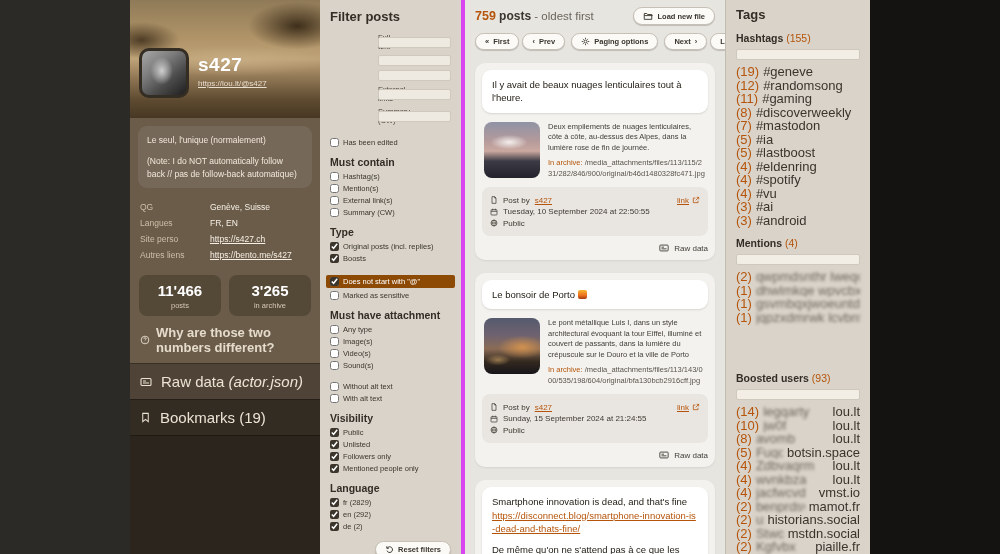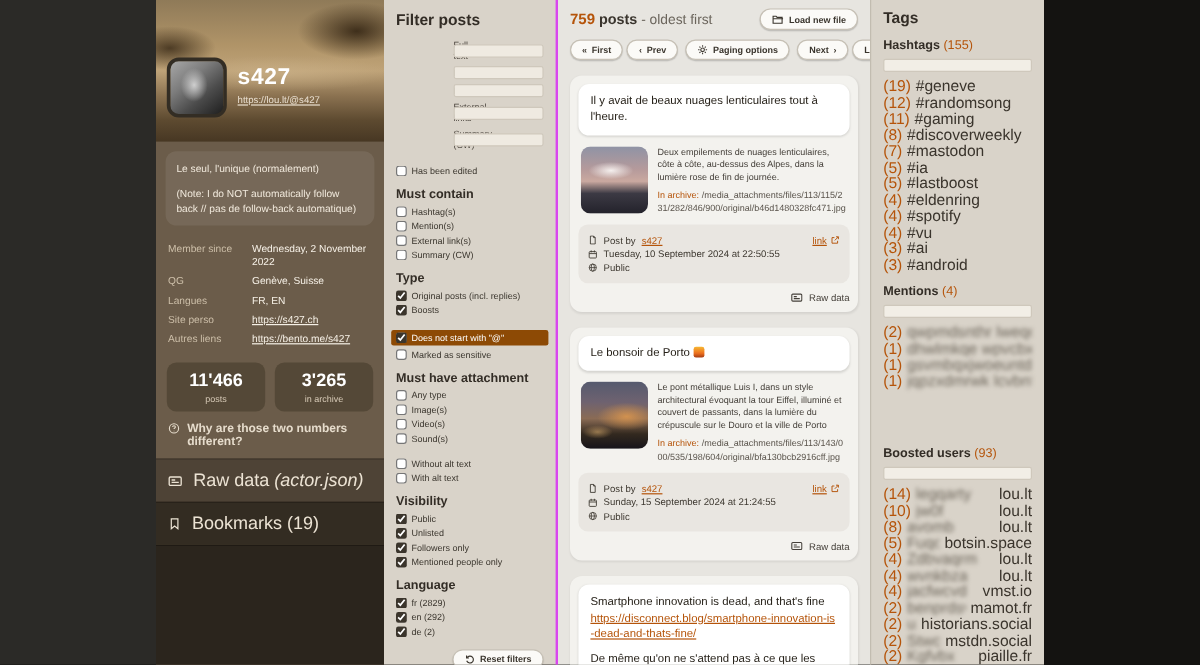--- a/index.html
+++ b/index.html
@@ -31,32 +31,32 @@
   .bio p + p { margin-top:9px; }
   .fields { margin:7px 10px 0; }
   .frow { display:flex; margin:5px 0; font-size:8.5px; line-height:1.3; }
   .flabel { width:70px; flex:none; color:#cdbfa9; }
   .fvalue { color:#f6f0e6; }
   .fvalue.link { text-decoration:underline; }
   .stats { display:flex; gap:8px; margin:9px 9px 0; }
   .sbox { flex:1; background:#544837; border-radius:8px; text-align:center; padding:7px 0 6px; }
   .snum { font-size:15px; font-weight:bold; color:#ffffff; }
   .slab { font-size:7.5px; color:#d6c9b6; margin-top:2px; }
-  .why { display:flex; gap:6px; margin:9px 10px 8px; font-size:10px; font-weight:bold; color:#e6dccc; align-items:flex-start; }
+  .why { display:flex; gap:6px; margin:9px 10px 8px; font-size:13px; font-weight:bold; color:#e6dccc; align-items:center; }
   .navrow { padding:9px 10px; font-size:15px; display:flex; align-items:center; gap:9px; border-top:1px solid rgba(0,0,0,.28); color:#ece3d4; }
   .navrow.raw { background:#4e4336; }
   .navrow.fav { background:#3f372b; }
   .navrow.book { background:#332c22; }
   .navrow .sfx { font-style:italic; }
   .pfiller { flex:1; background:#2b251d; border-top:1px solid rgba(0,0,0,.28); }
   .icon { flex:none; display:inline-flex; align-items:center; justify-content:center; }
   .icon svg { display:block; }
 
   
-  .filters { width:145px; flex:none; background:#d9d3c9; border-right:2px solid #d946ef; padding:9px 10px; color:#2f2a24; overflow:hidden; }
+  .filters { width:145px; flex:none; background:#d9d3c9; border-right:4px solid #d946ef; padding:9px 10px; color:#2f2a24; overflow:hidden; }
   .filters h2 { font-size:13px; margin:0 0 9px; color:#332d26; }
   .tfield { display:flex; align-items:center; margin:4px 0; }
   .tlabel { width:28px; flex:none; font-size:7.5px; color:#4a443c;padding-left:48px; }
   .tinput { flex:1; height:11px; background:#efeae1; border:1px solid #cfc8bc; border-radius:2px; min-width:0; }
   h3.fhead { font-size:10.5px; margin:9px 0 4px; color:#332d26; }
   .cbrow { display:flex; align-items:center; gap:4px; margin:3px 0; font-size:7.5px; color:#3b362e; }
   .cbrow input { width:9px; height:9px; margin:0; accent-color:#3b352c; flex:none; }
   .cbrow.hl { background:#8d4a05; color:#fff; margin-left:-4px; margin-right:-4px; padding:2px 4px; border-radius:2px; }
   .grp-gap { height:6px; }
   .resetrow { display:flex; justify-content:flex-end; margin-top:10px; }
@@ -125,24 +125,20 @@
     <div class="banner"></div>
     <div class="avatar"></div>
     <div class="pname">s427</div>
     <a class="purl">https://lou.lt/@s427</a>
     <div class="bio">
       <p>Le seul, l'unique (normalement)</p>
       <p>(Note: I do NOT automatically follow back // pas de follow-back automatique)</p>
     </div>
     <div class="fields">
       <div class="frow">
-        <span class="flabel">Member since</span>
-        <span class="fvalue">Wednesday, 2 November 2022</span>
-      </div>
-      <div class="frow">
         <span class="flabel">QG</span>
         <span class="fvalue">Genève, Suisse</span>
       </div>
       <div class="frow">
         <span class="flabel">Langues</span>
         <span class="fvalue">FR, EN</span>
       </div>
       <div class="frow">
         <span class="flabel">Site perso</span>
         <a class="fvalue link">https://s427.ch</a>

